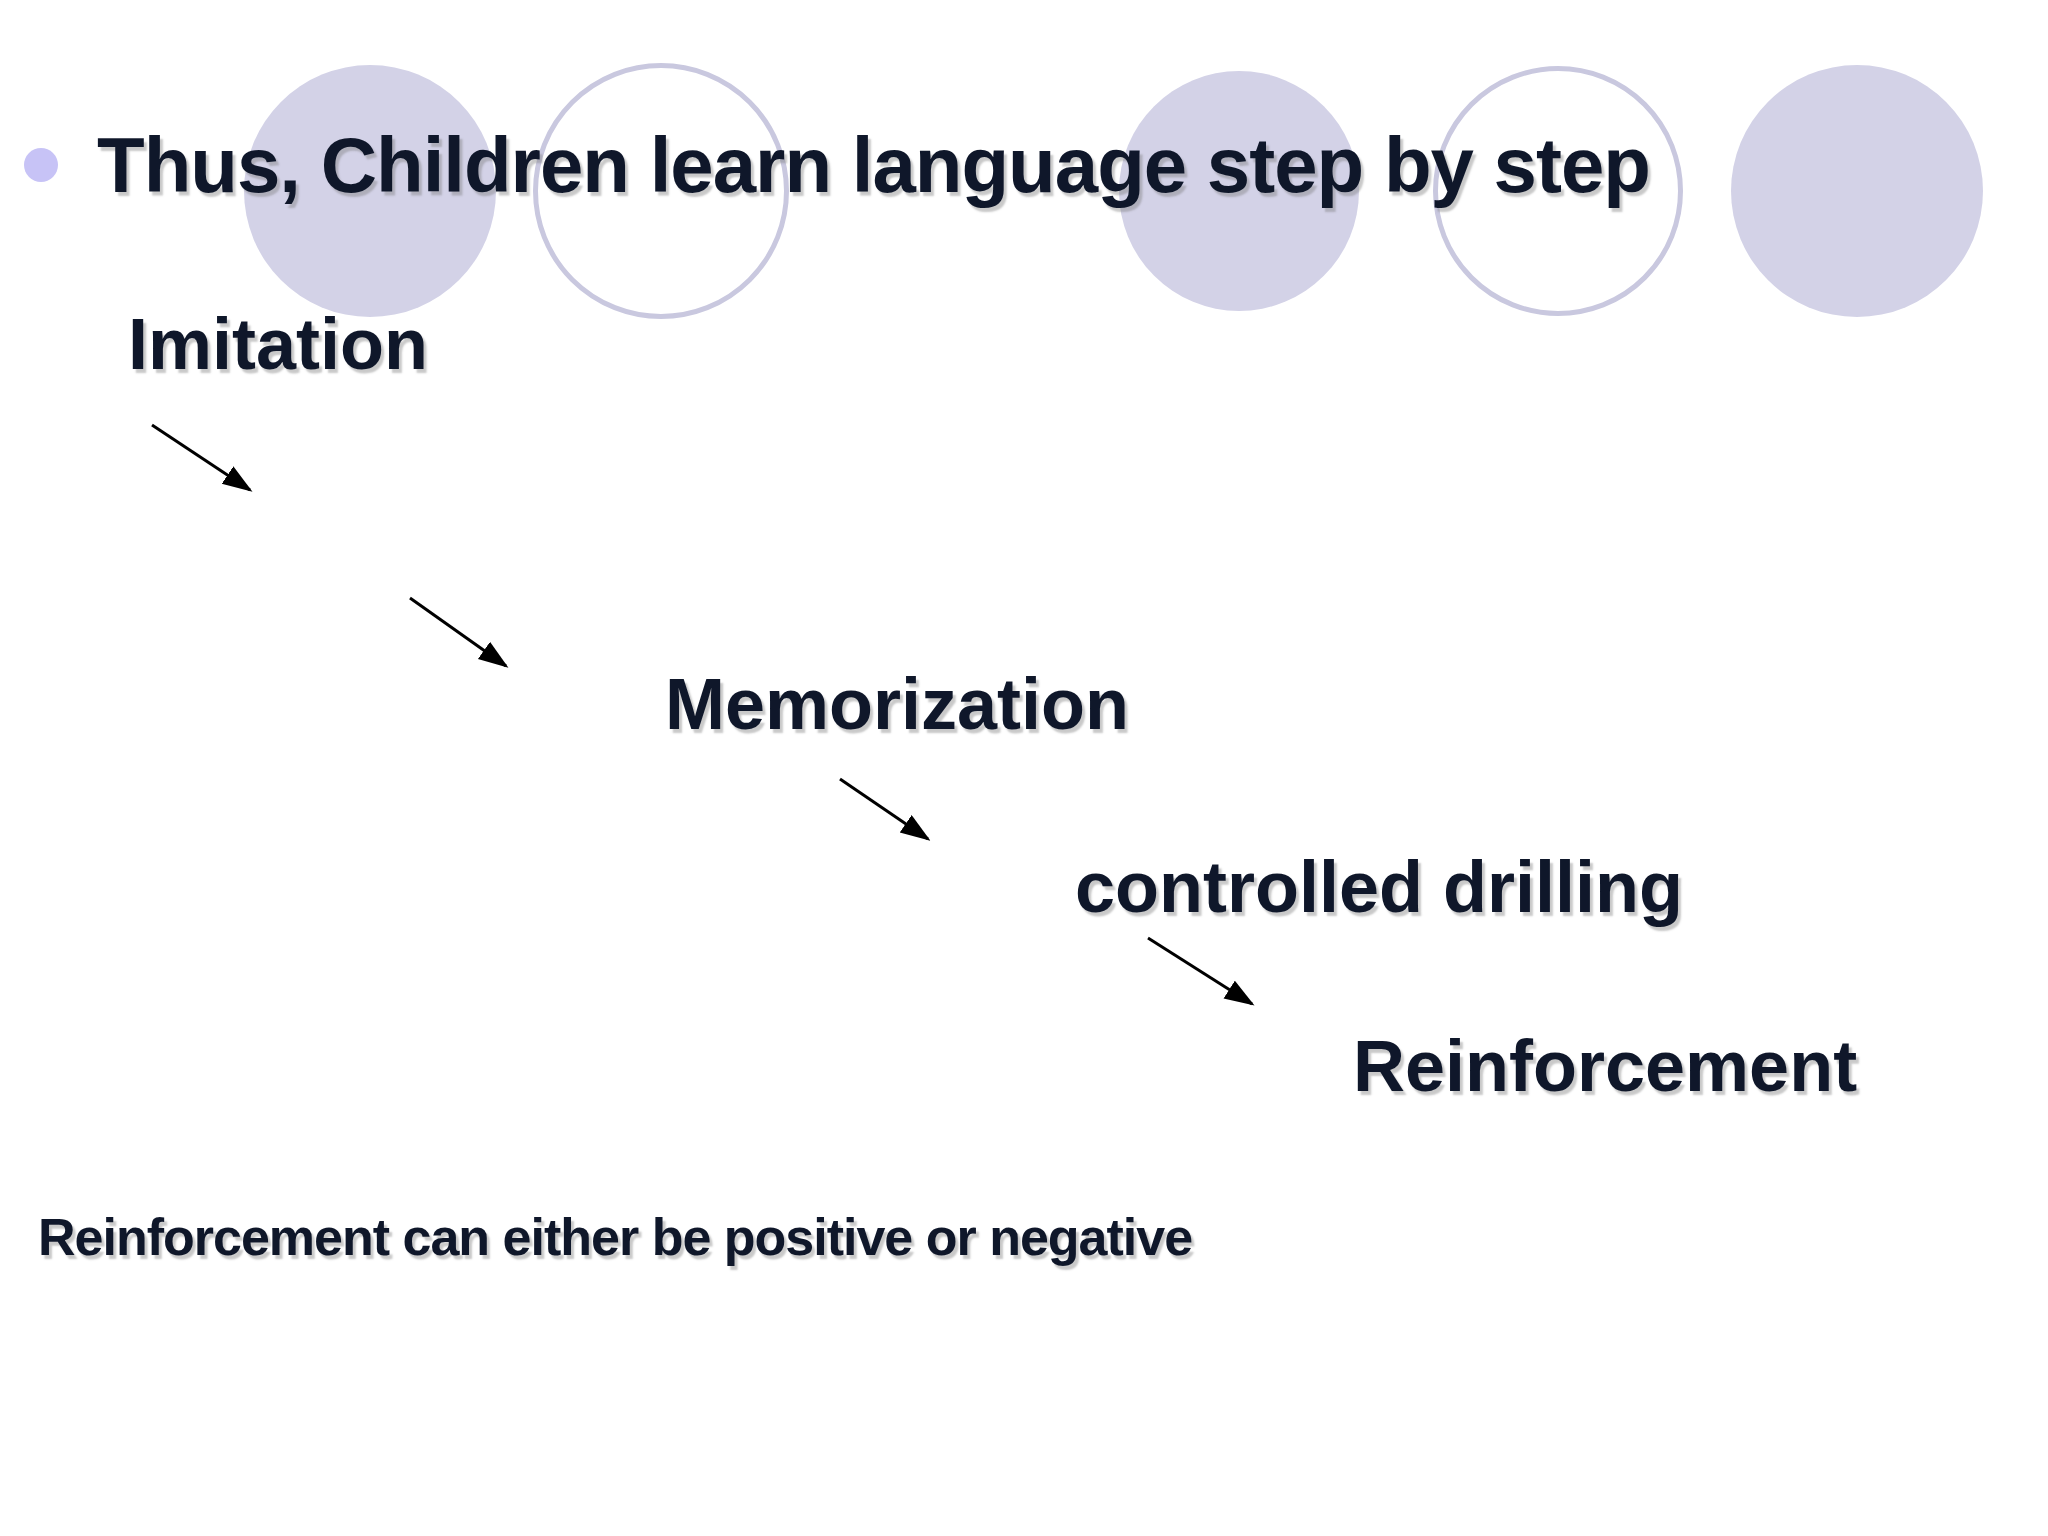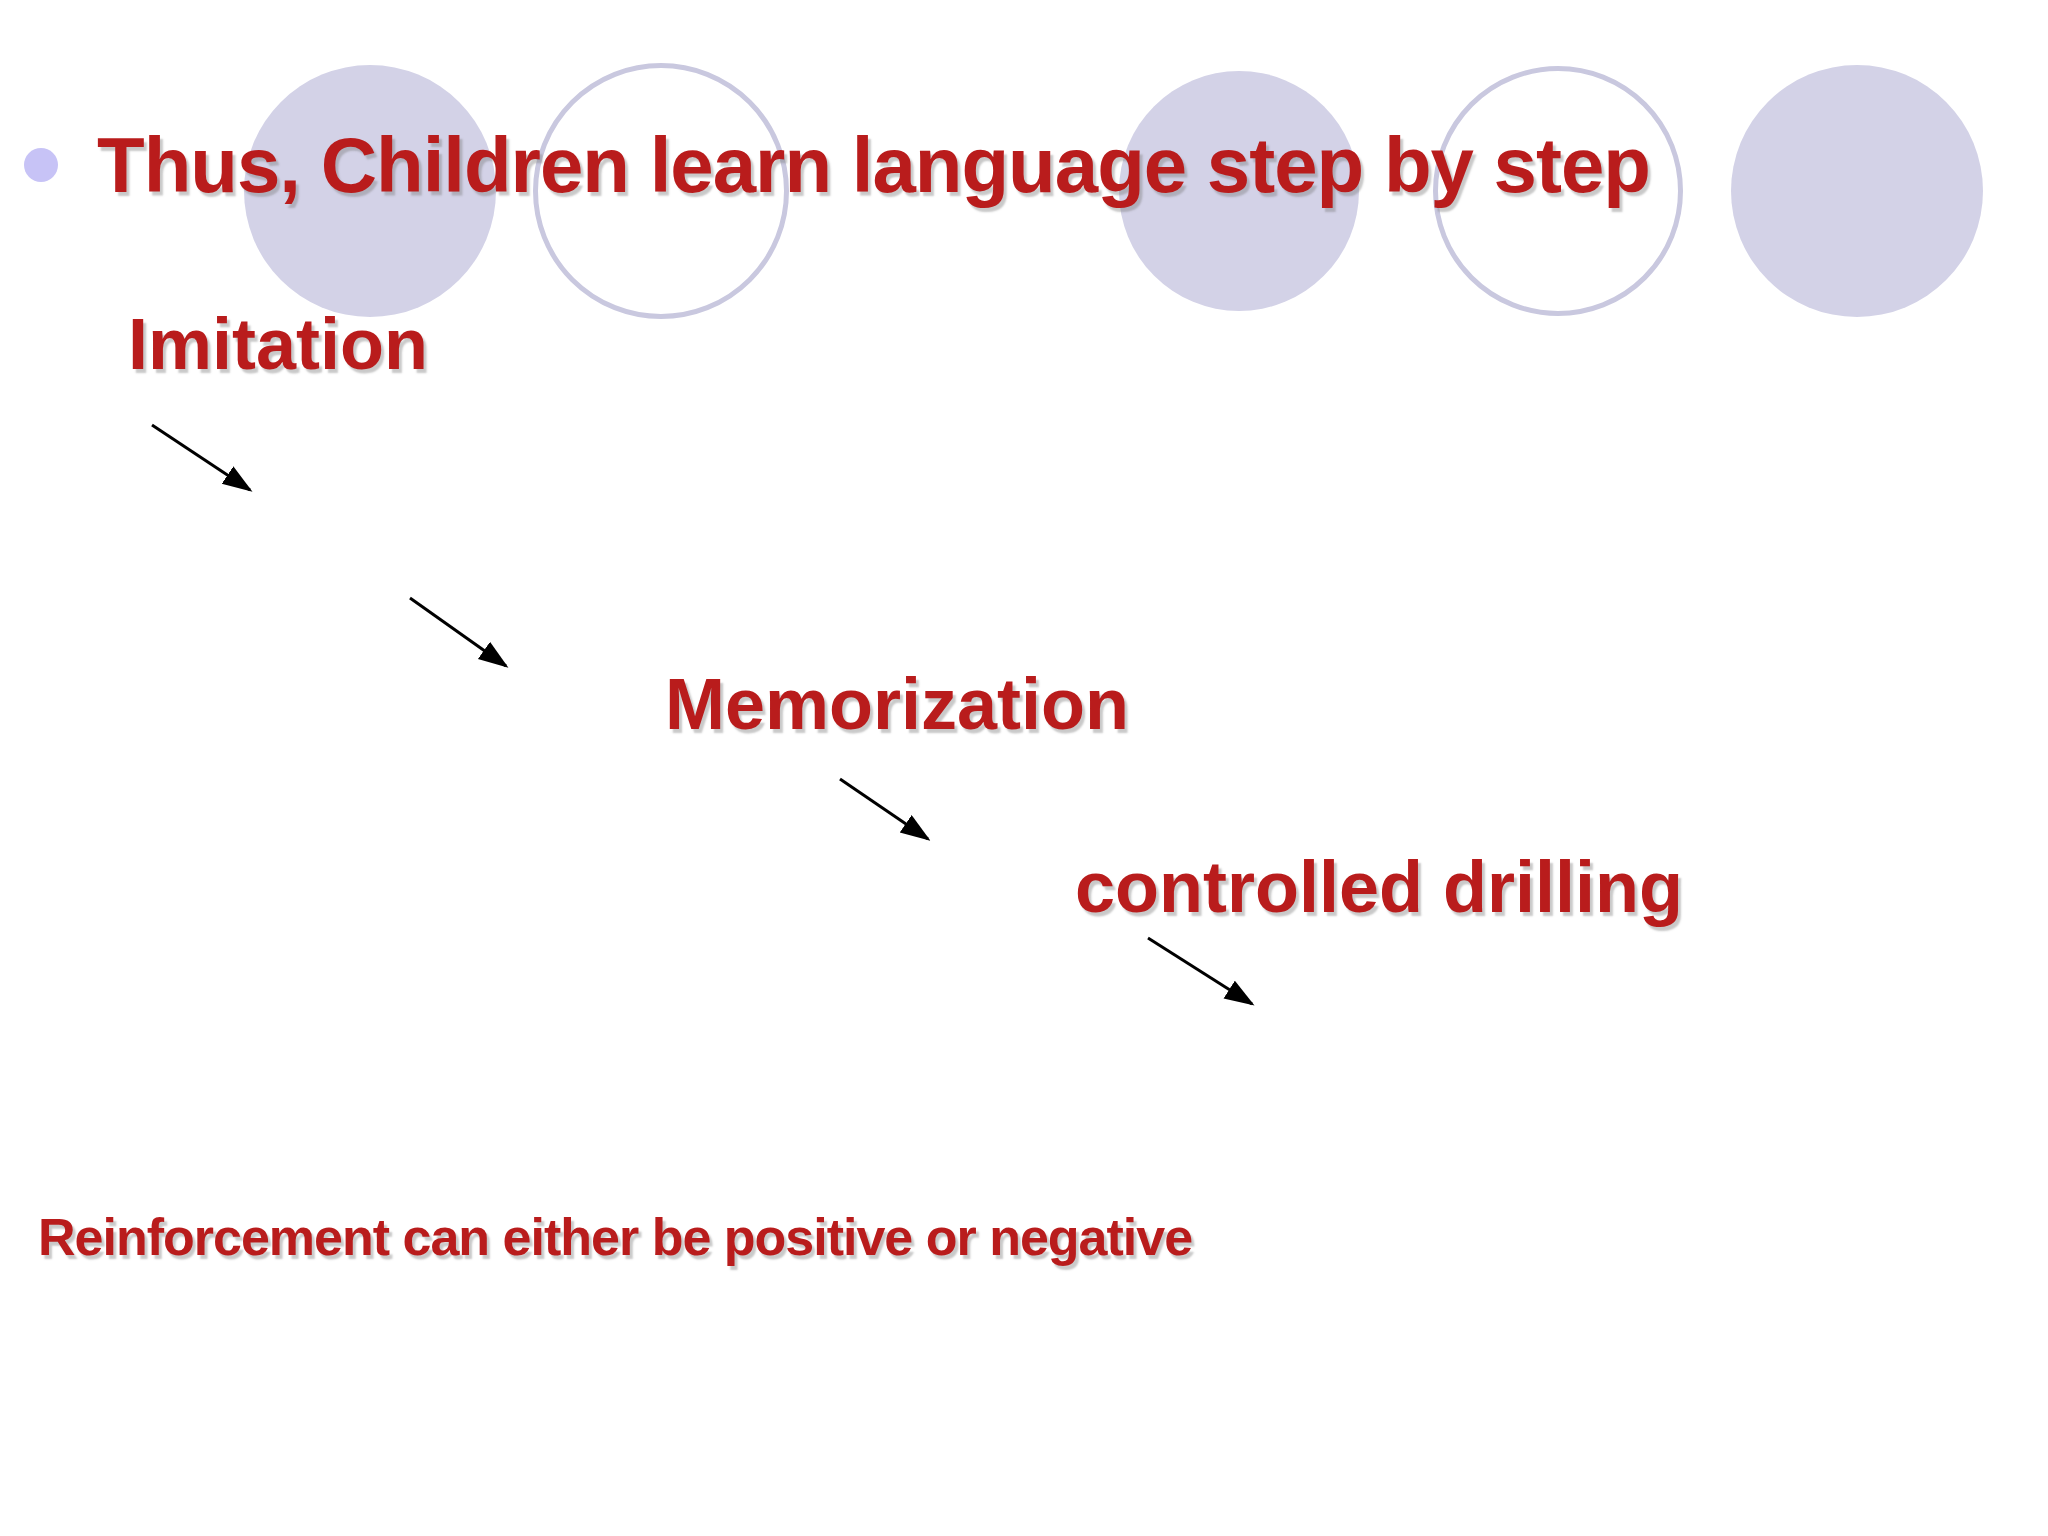--- a/index.html
+++ b/index.html
@@ -7,21 +7,21 @@
     padding: 0;
     background: #ffffff;
   }
   .slide {
     position: relative;
     width: 2048px;
     height: 1536px;
     background: #ffffff;
     overflow: hidden;
     font-family: "Liberation Sans", "DejaVu Sans", sans-serif;
-    color: #b91c1c;
+    color: #0f172a;
   }
   
   .circle {
     position: absolute;
     border-radius: 50%;
   }
   .circle.filled { background: #d3d2e7; }
   .circle.outlined { background: transparent; border: 5px solid #c9c8df; }
   .c1 { left: 244px;  top: 65px; width: 252px; height: 252px; }
   .c2 { left: 533px;  top: 63px; width: 246px; height: 246px; }
@@ -97,16 +97,17 @@
     </defs>
     <line x1="152" y1="425" x2="250" y2="490" marker-end="url(#ah)"></line>
     <line x1="410" y1="598" x2="506" y2="666" marker-end="url(#ah)"></line>
     <line x1="840" y1="779" x2="928" y2="839" marker-end="url(#ah)"></line>
     <line x1="1148" y1="938" x2="1252" y2="1004" marker-end="url(#ah)"></line>
   </svg>
 
   <div class="txt step s1">Imitation</div>
   <div class="txt step s3">Memorization</div>
   <div class="txt step s4">controlled drilling</div>
+  <div class="txt step s5">Reinforcement</div>
 
   <div class="txt footer">Reinforcement can either be positive or negative</div>
 
 </div>
 
 </body></html>

